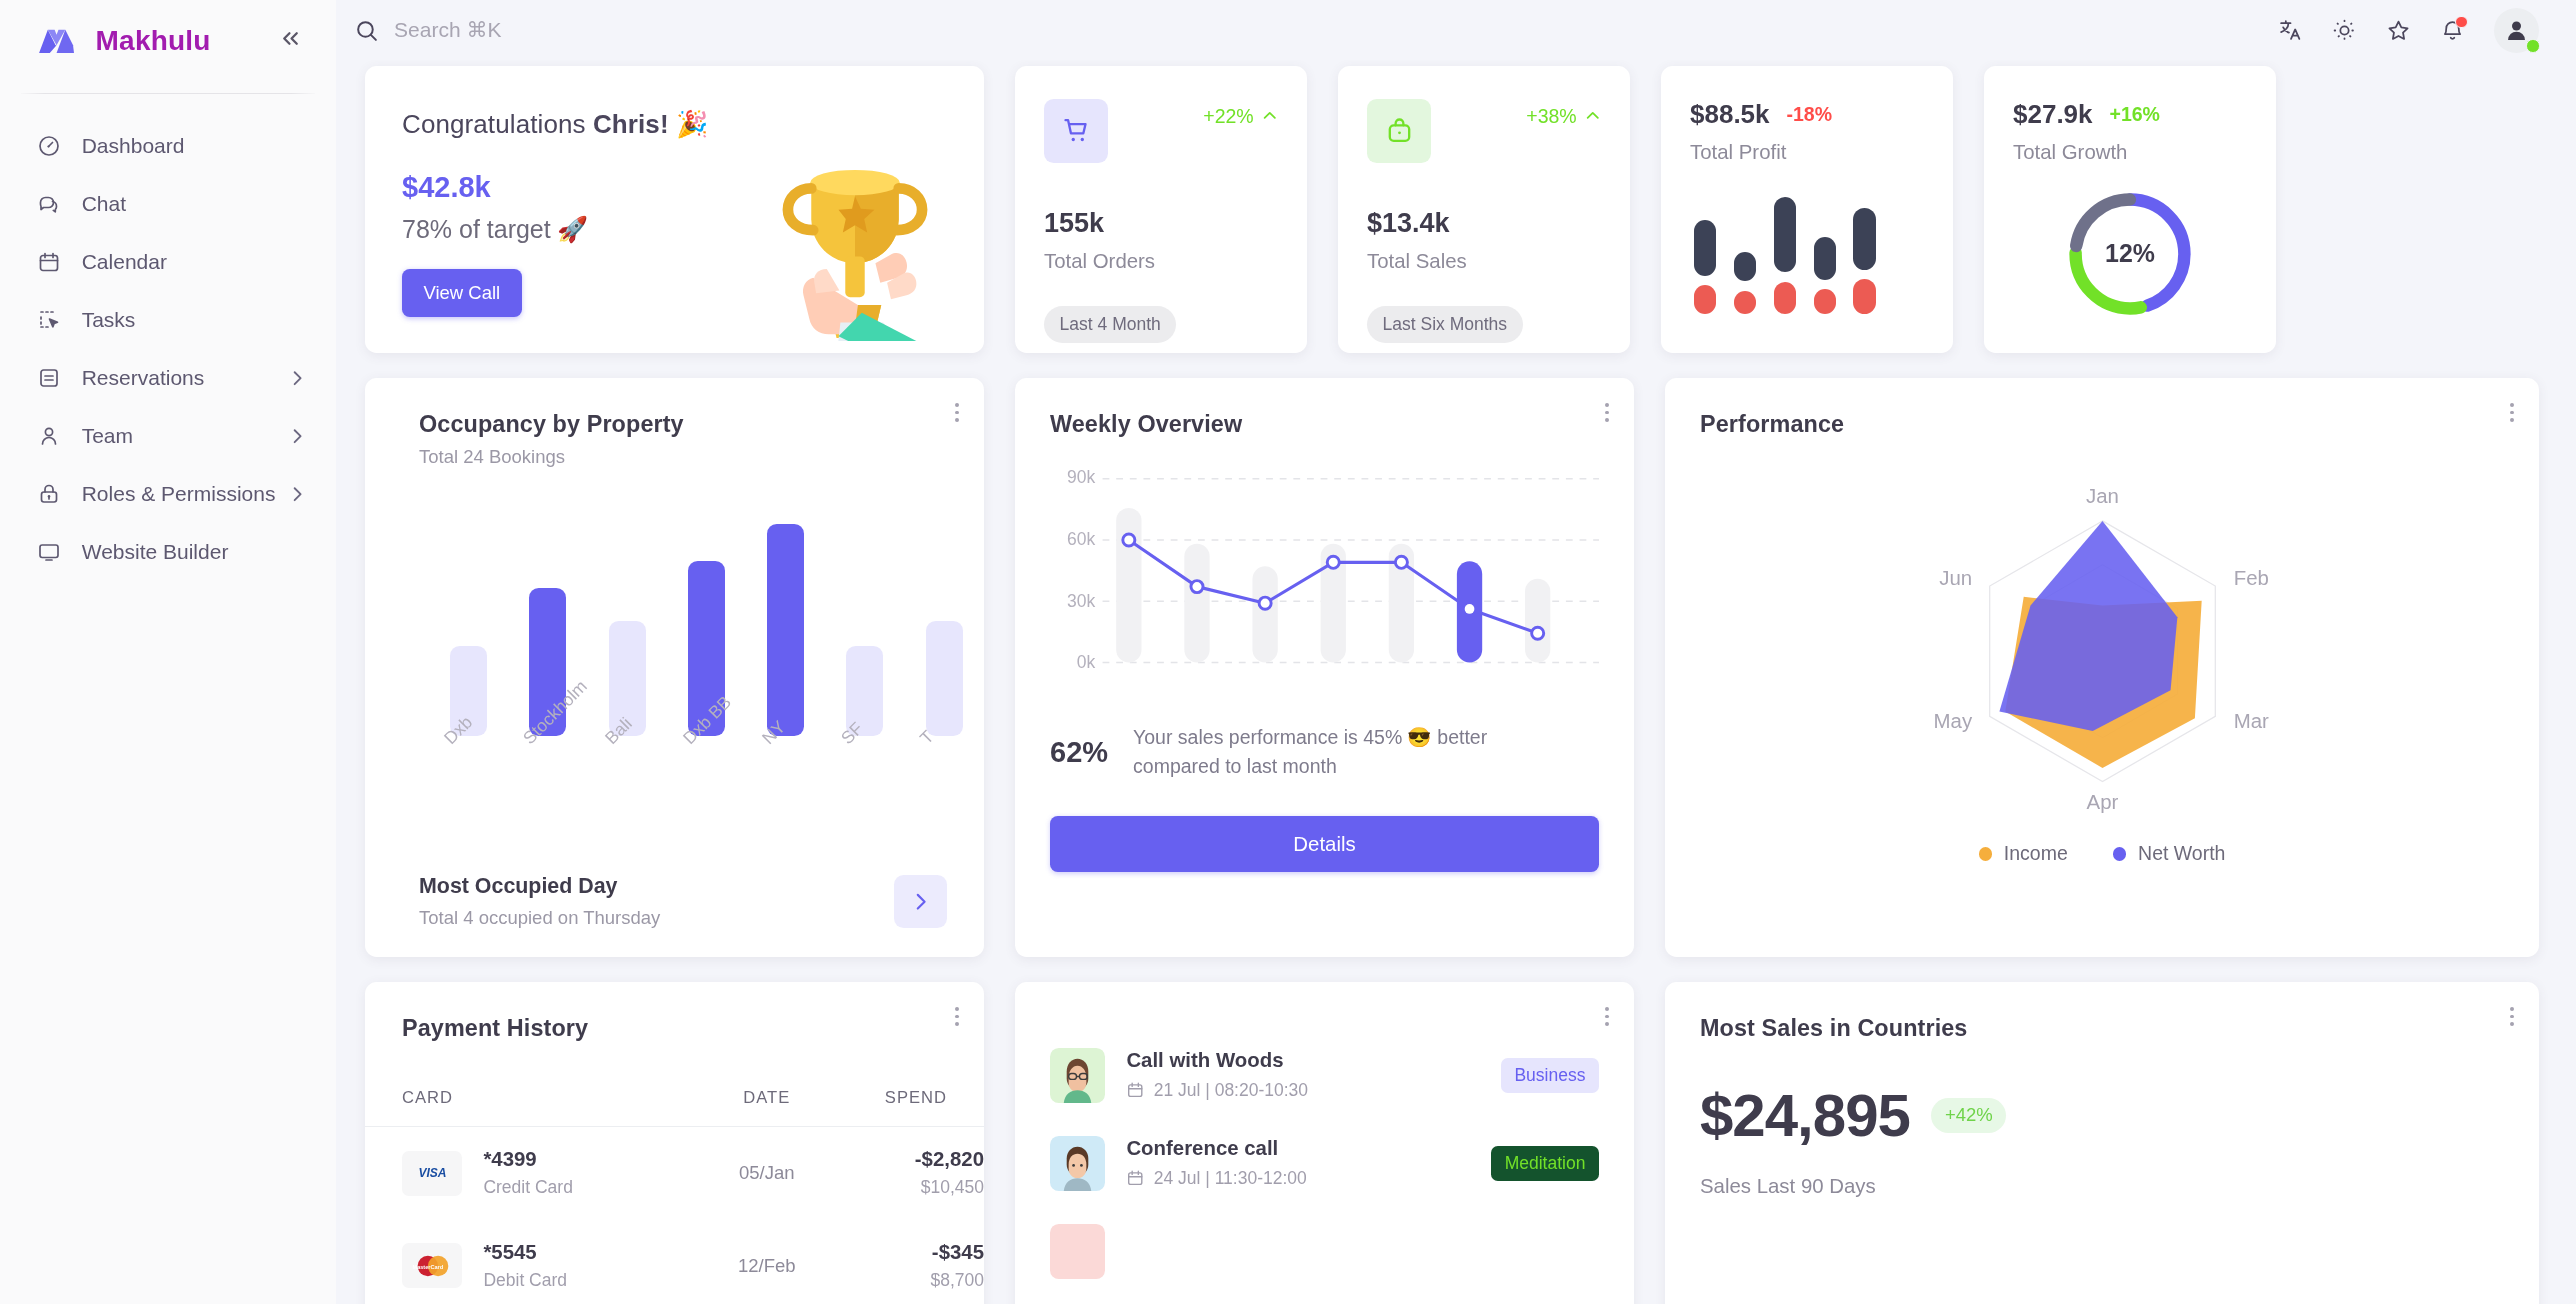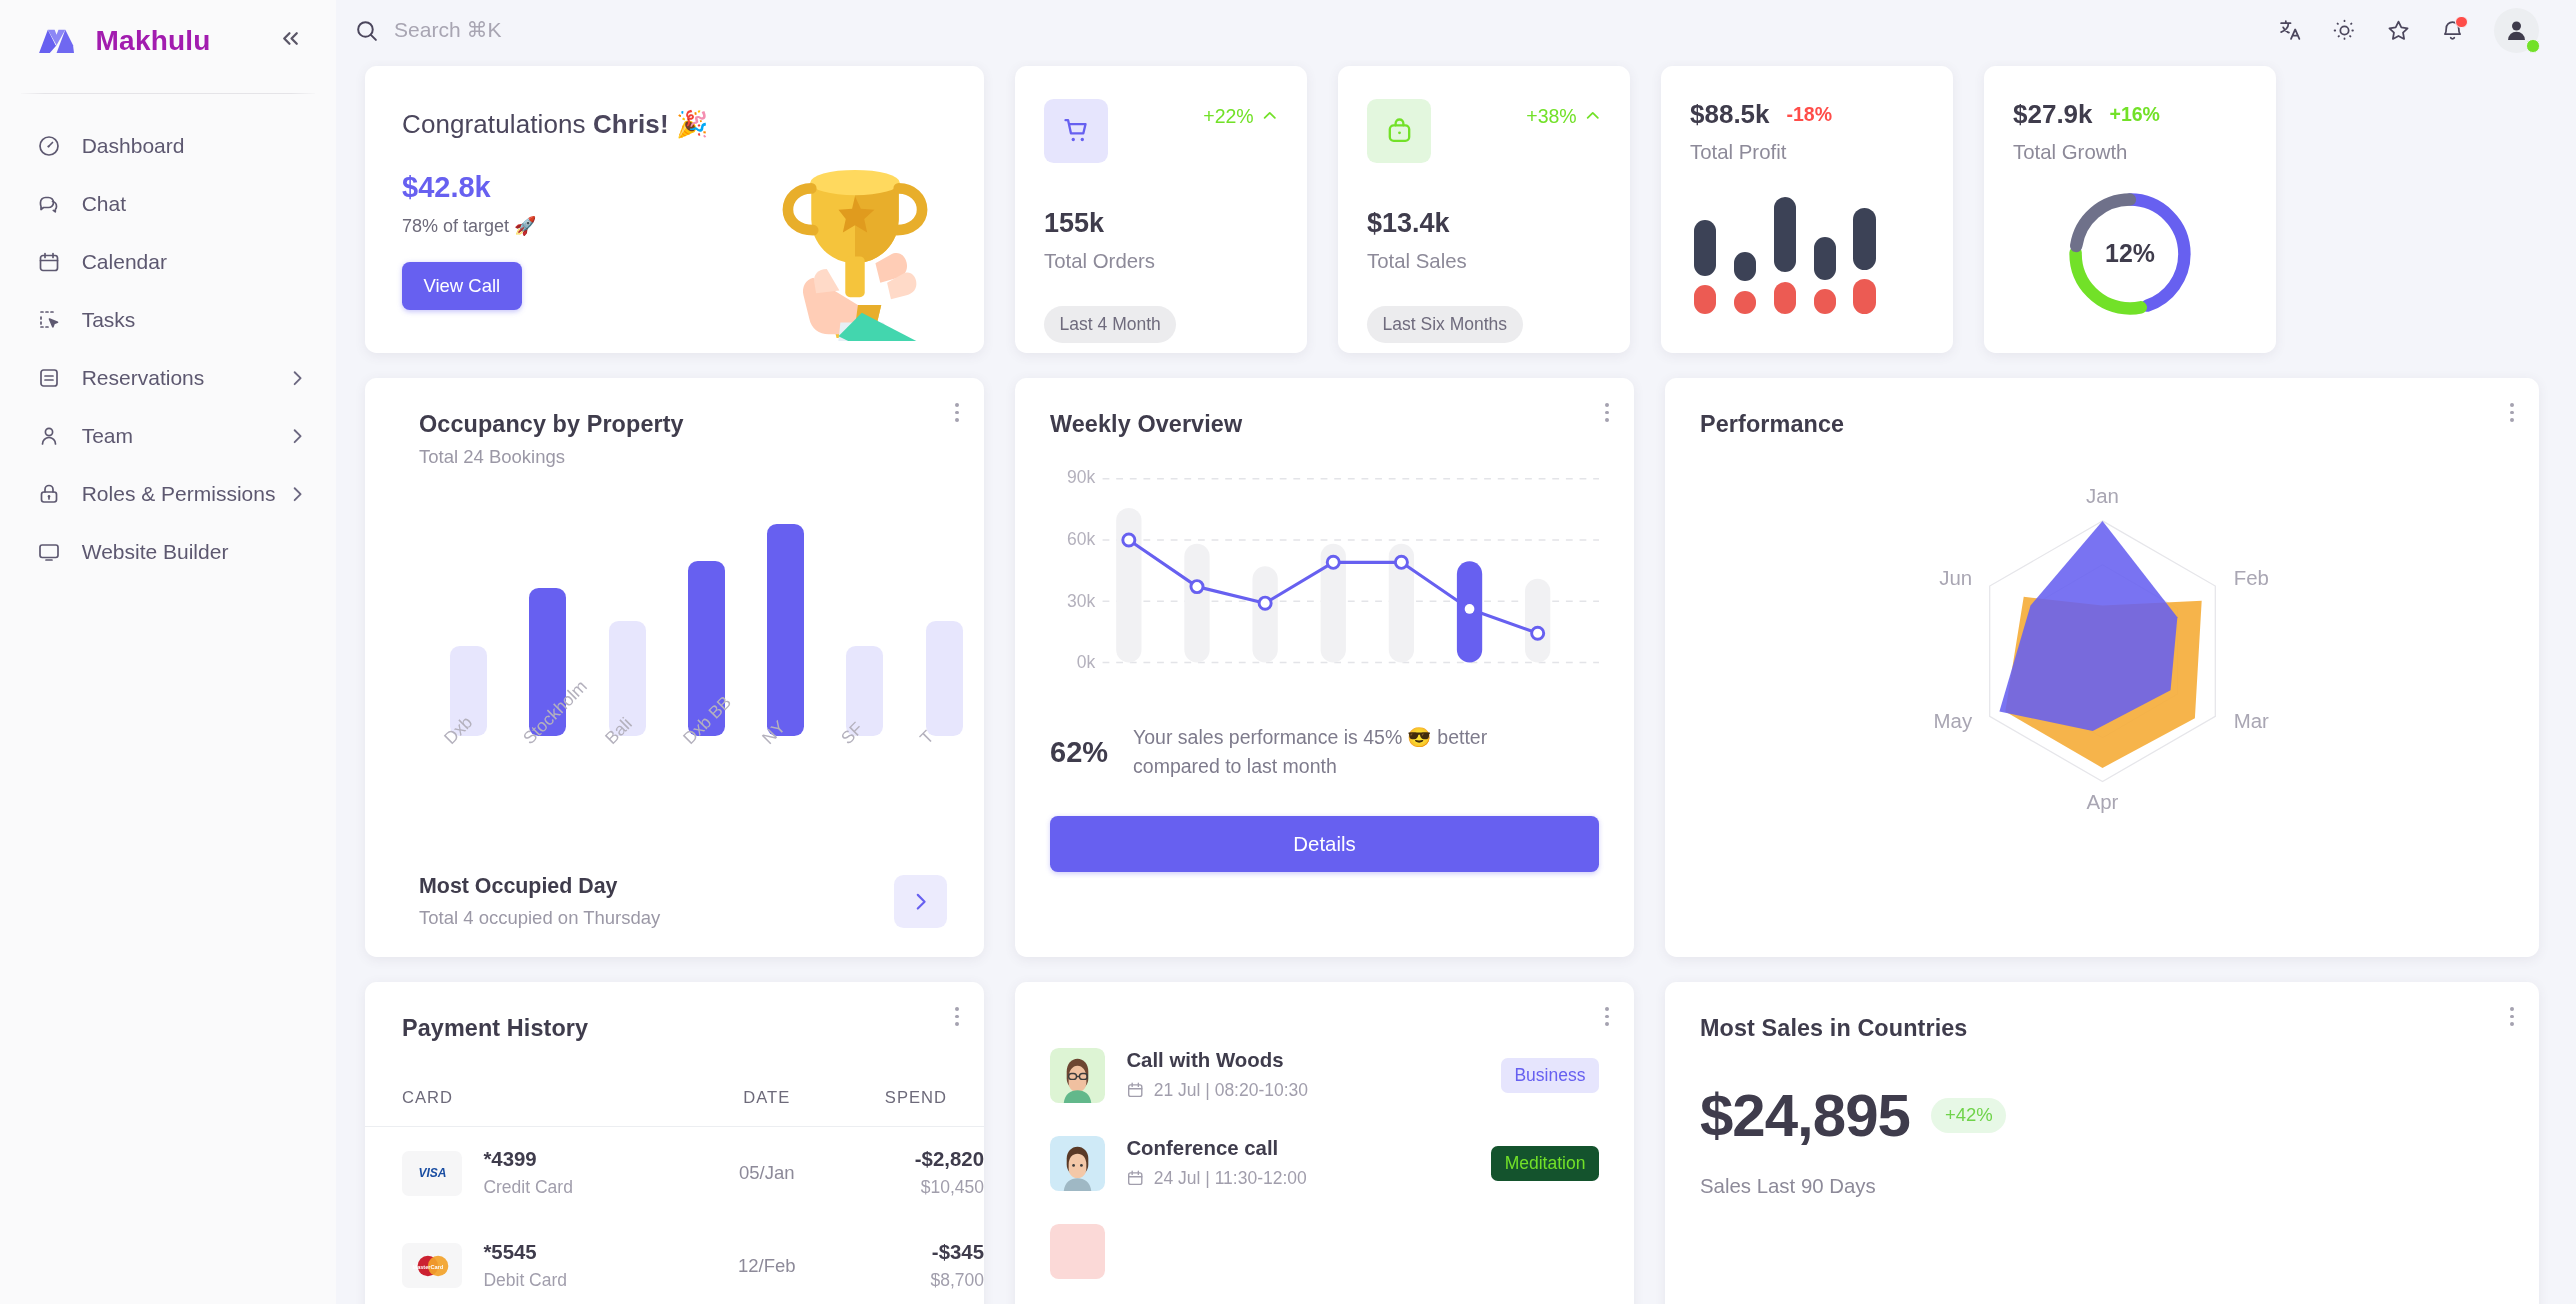--- a/index.html
+++ b/index.html
@@ -38,21 +38,21 @@
   .card-title{font-size:23.4px;font-weight:600;color:#3f3c4c;letter-spacing:0.1px}
   .card-sub{font-size:18.5px;color:#9b98a6;margin-top:7.8px}
   .kebab{position:absolute;top:25px;right:25px;display:flex;flex-direction:column;gap:3.9px;align-items:center;cursor:pointer}
   .kebab i{width:3.9px;height:3.9px;border-radius:50%;background:#a5a2b0;display:block}
 
   
   .congrats{width:619px;flex:0 0 619px;height:287px;padding:43px 0 0 37px;overflow:hidden}
   .cg-title{font-size:26px;color:#4b465c;letter-spacing:0.1px}
   .cg-title b{font-weight:700}
   .cg-amt{font-size:29px;font-weight:700;color:#6760f0;margin-top:31px}
-  .cg-sub{font-size:18px;color:#6d6a7a;margin-top:11.7px}
+  .cg-sub{font-size:25px;color:#6d6a7a;margin-top:11.7px}
   .cg-btn{margin-top:25px;display:inline-block;background:#6760f0;color:#fff;font-size:18.5px;border:none;border-radius:7.8px;padding:12.7px 21.4px;cursor:pointer;box-shadow:0 1.9px 5.8px rgba(103,96,240,.35)}
   .trophy{position:absolute;right:17.5px;bottom:11.7px;width:224px;height:209px;pointer-events:none}
 
   
   .stat{width:292px;flex:0 0 292px;height:287px;padding:33px 29px}
   .stat-head{display:flex;align-items:flex-start;justify-content:space-between}
   .stat-ico{width:64px;height:64px;border-radius:9.7px;display:flex;align-items:center;justify-content:center}
   .stat-delta{font-size:19.5px;display:flex;align-items:center;gap:6.8px;margin-top:5.8px}
   .stat-val{font-size:27px;font-weight:700;color:#3f3c4c;margin-top:45px}
   .stat-lbl{font-size:20.4px;color:#8d8a99;margin-top:11.7px}
@@ -554,20 +554,30 @@
               <polygon points="210,76 287,175 280,250 200,292 104,272 136,163" fill="#6760f0" fill-opacity=".88"></polygon>
               <g font-size="21" fill="#a9a6b3" font-family="Liberation Sans, sans-serif">
                 <text x="210" y="58" text-anchor="middle">Jan</text>
                 <text x="345" y="142" text-anchor="start">Feb</text>
                 <text x="345" y="289" text-anchor="start">Mar</text>
                 <text x="210" y="372" text-anchor="middle">Apr</text>
                 <text x="76" y="289" text-anchor="end">May</text>
                 <text x="76" y="142" text-anchor="end">Jun</text>
               </g>
             </svg>
+          </div>
+          <div class="legend">
+            <span class="lg">
+                <i style="background:#f5ae3c"></i>
+                <span>Income</span>
+              </span>
+            <span class="lg">
+                <i style="background:#6760f0"></i>
+                <span>Net Worth</span>
+              </span>
           </div>
         </section>
 
       </div>
 
       <div class="row">
 
         <section class="card pay">
           <h3 class="card-title">Payment History</h3>
           <span class="kebab">

